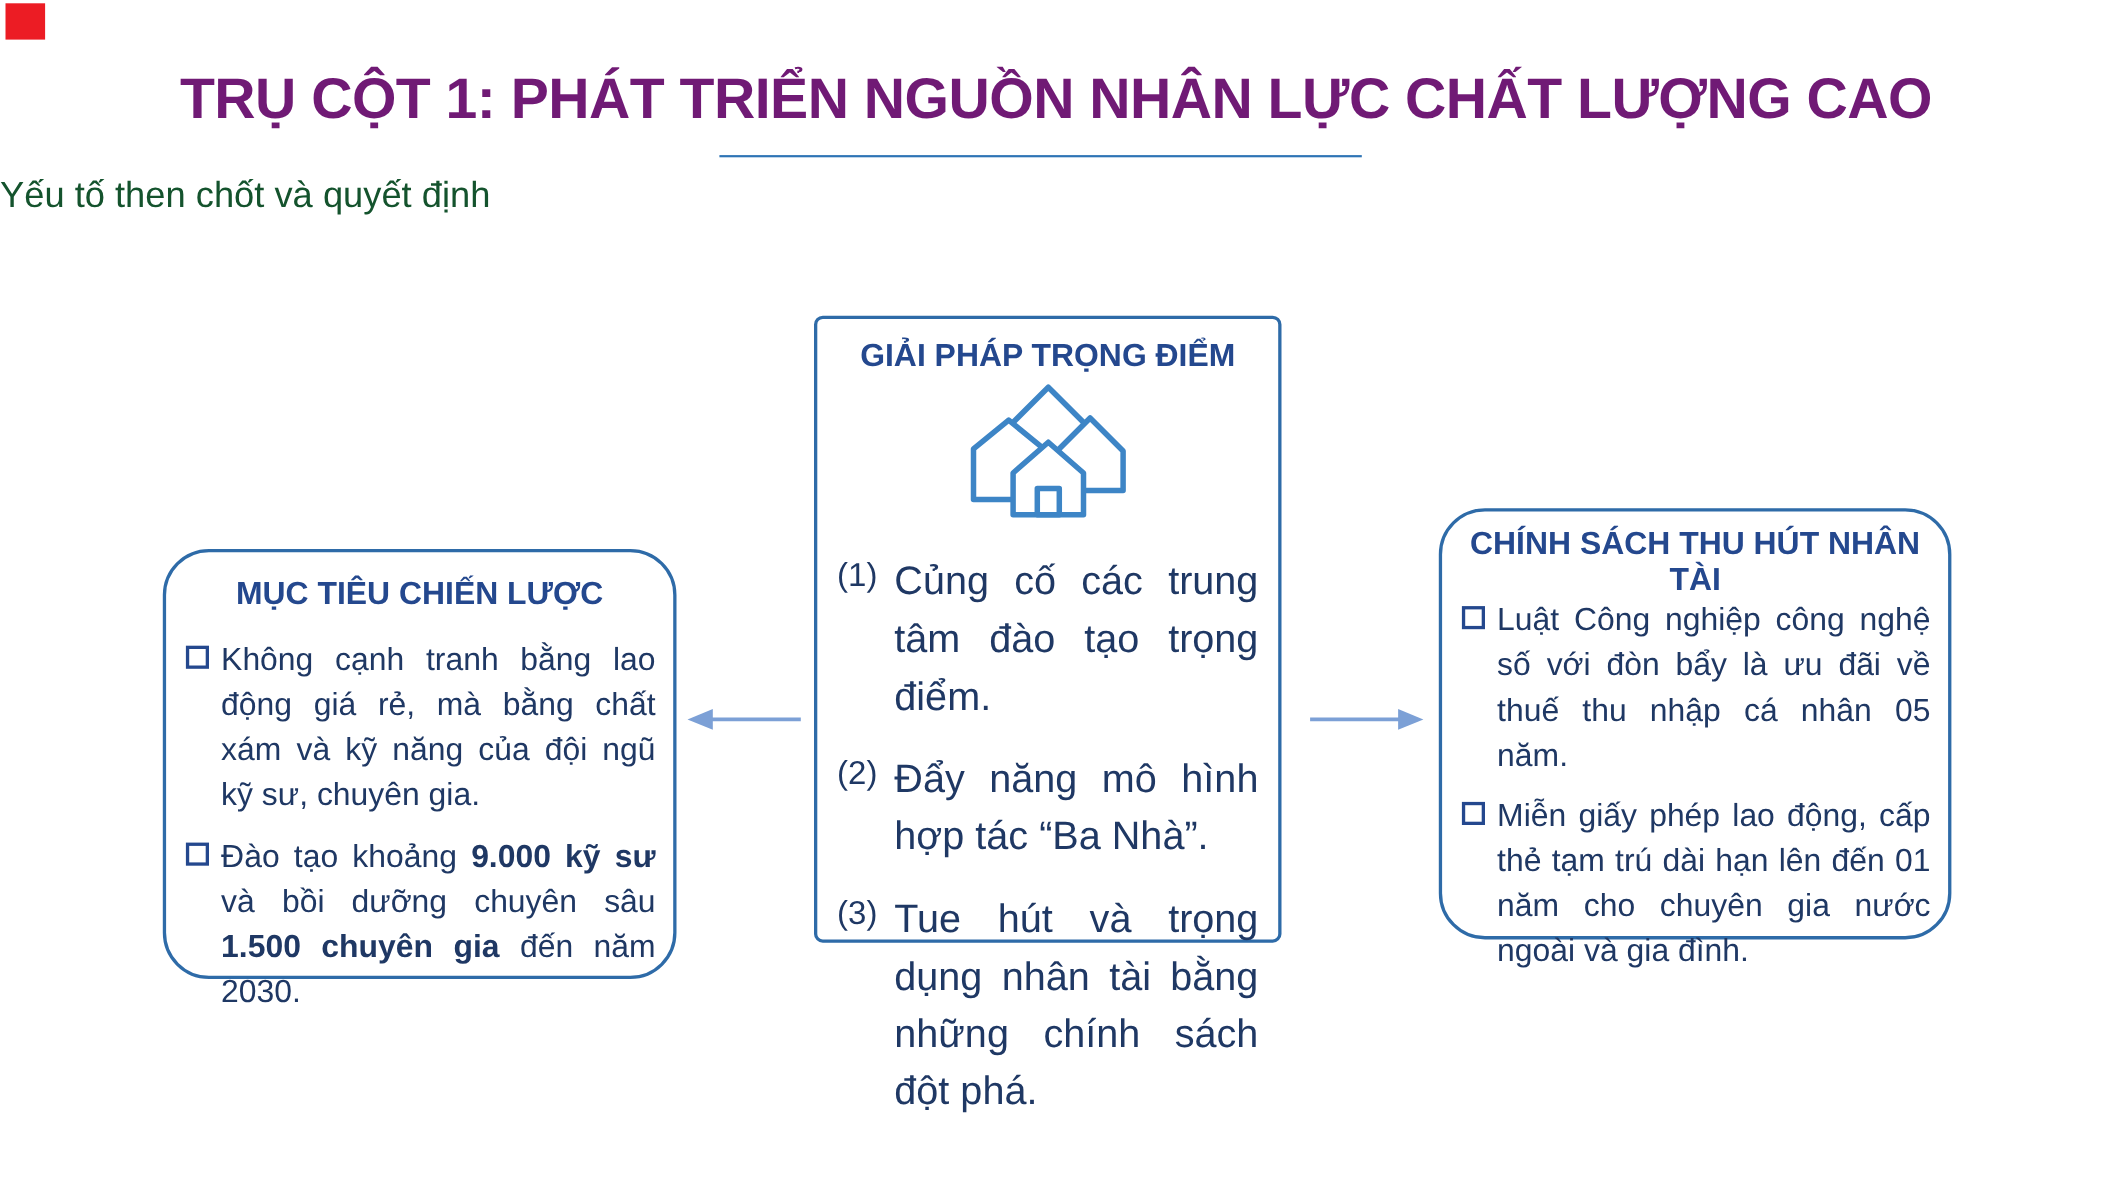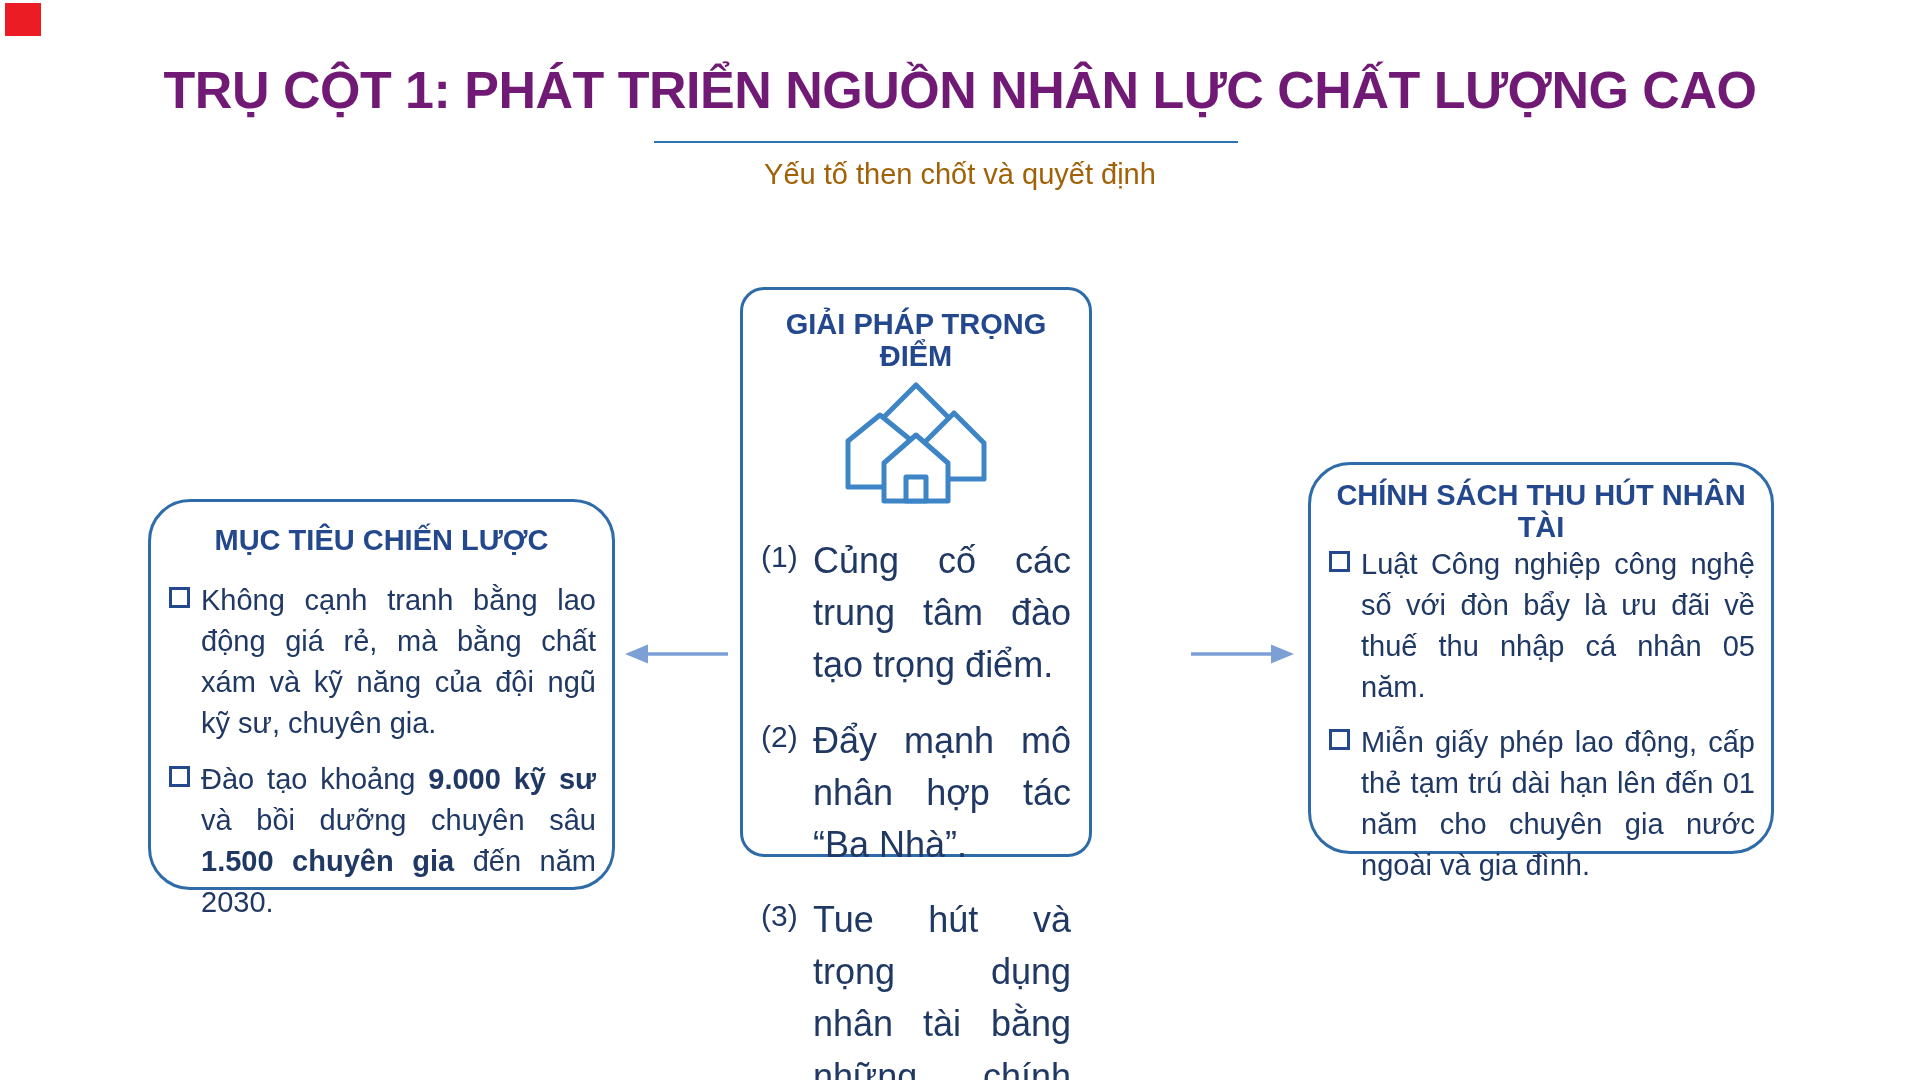--- a/index.html
+++ b/index.html
@@ -36,42 +36,41 @@
   .title-underline {
     position: absolute;
     left: 654px; top: 141px;
     width: 584px; height: 2px;
     background: #2E74B5;
   }
   .slide-subtitle {
     position: absolute;
     left: 0; top: 158px;
     width: 100%;
-    text-align: center;
-    font-size: 29px;
-    color: #a16207;
+    font-size: 33px;
+    color: #14532d;
   }
 
   
   .box {
     position: absolute;
     border: 3px solid #2E6BA8;
     background: #ffffff;
     color: #1F3864;
   }
   .box-title {
     text-align: center;
     font-weight: 700;
     color: #24488E;
     font-size: 29px;
     line-height: 1.12;
   }
   .left-box  { left: 148px;  top: 455px; width: 467px; height: 391px; border-radius: 42px; padding: 22px 16px 0 16px; margin-top: 44px; }
   .right-box { left: 1308px; top: 462px; width: 466px; height: 392px; border-radius: 42px; padding: 14px 16px 0 16px; }
-  .center-box{ left: 740px;  top: 287px; width: 352px; height: 570px; border-radius: 24px; padding: 18px 18px 0 18px; }
+  .center-box{ left: 740px;  top: 287px; width: 425px; height: 570px; border-radius: 8px; padding: 18px 18px 0 18px; }
 
   .left-box .box-title { margin-bottom: 24px; }
   .right-box .box-title { }
 
   
   .bullet {
     display: flex;
     align-items: flex-start;
     margin-bottom: 15px;
   }
@@ -161,21 +160,21 @@
         <rect x="70" y="98" width="20" height="24" fill="#ffffff" stroke="#3D85C6" stroke-width="5" stroke-linejoin="round"></rect>
       </svg>
     </div>
     <div class="num-list">
       <div class="num-item">
         <span class="num-label">(1)</span>
         <span class="num-text">Củng cố các trung tâm đào tạo trọng điểm.</span>
       </div>
       <div class="num-item">
         <span class="num-label">(2)</span>
-        <span class="num-text">Đẩy mạnh mô nhân hợp tác “Ba Nhà”.</span>
+        <span class="num-text">Đẩy năng mô hình hợp tác “Ba Nhà”.</span>
       </div>
       <div class="num-item">
         <span class="num-label">(3)</span>
         <span class="num-text">Tue hút và trọng dụng nhân tài bằng những chính sách đột phá.</span>
       </div>
     </div>
   </div>
 
   <div class="box right-box">
     <div class="box-title">CHÍNH SÁCH THU HÚT NHÂN TÀI</div>

